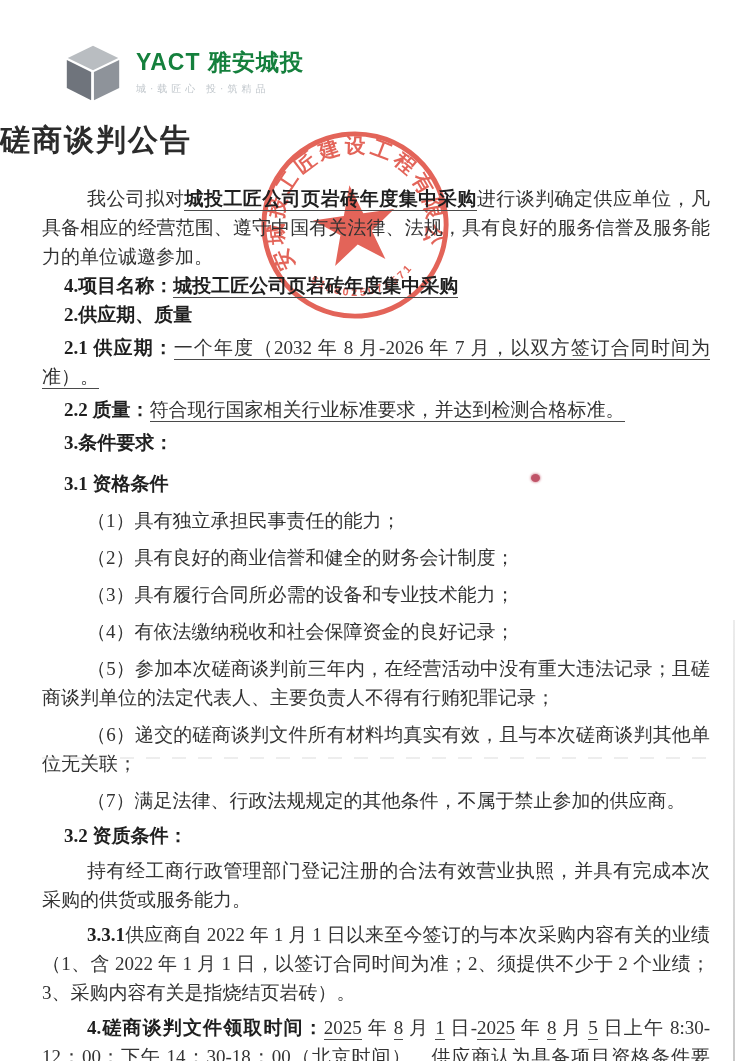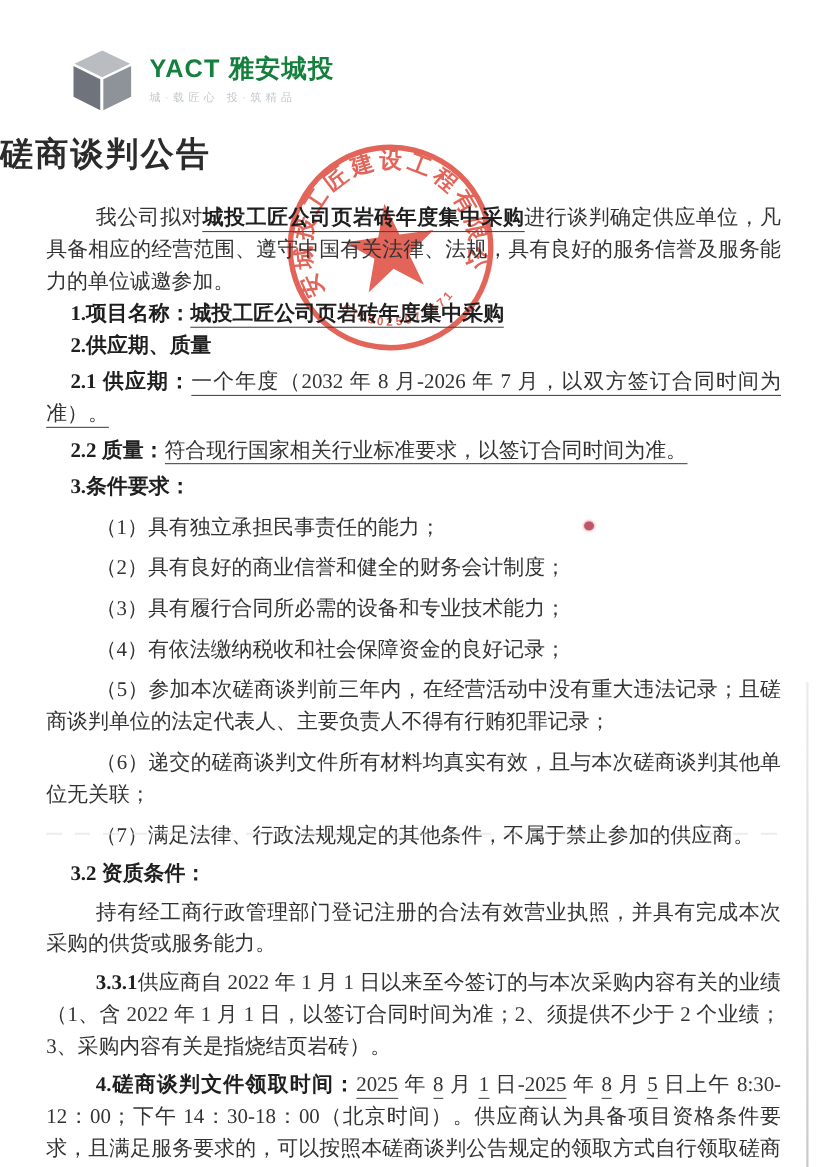--- a/index.html
+++ b/index.html
@@ -65,30 +65,31 @@
   </text>
   <text font-size="11" fill="#dd4134" font-weight="bold" letter-spacing="3" font-family="Liberation Sans, sans-serif">
     <textPath href="#sealArcBottom" startOffset="50%" text-anchor="middle">5118025071571</textPath>
   </text>
 </svg>
 
 <div class="body-text">
 
   <p class="para ind-p"><span>我公司拟对</span><b class="u">城投工匠公司页岩砖年度集中采购</b><span>进行谈判确定供应单位，凡具备相应的经营范围、遵守中国有关法律、法规，具有良好的服务信誉及服务能力的单位诚邀参加。</span></p>
 
-  <p class="para ind-h"><b>1.项目名称：</b><b class="u">城投工匠公司页岩砖年度集中采购</b></p>
+  <p class="para ind-h"><b>4.项目名称：</b><b class="u">城投工匠公司页岩砖年度集中采购</b></p>
 
   <p class="para ind-h"><b>2.供应期、质量</b></p>
 
   <p class="para ind-h mt4"><b>2.1 供应期：</b><span class="u">一个年度（2032 年 8 月-2026 年 7 月，以双方签订合同时间为准）。</span></p>
 
-  <p class="para ind-h mt4"><b>2.2 质量：</b><span class="u">符合现行国家相关行业标准要求，以签订合同时间为准。</span></p>
+  <p class="para ind-h mt4"><b>2.2 质量：</b><span class="u">符合现行国家相关行业标准要求，并达到检测合格标准。</span></p>
 
   <p class="para ind-h mt4"><b>3.条件要求：</b></p>
 
+  <p class="para ind-h mt12"><b>3.1 资格条件</b></p>
 
   <p class="para ind-p mt8">（1）具有独立承担民事责任的能力；</p>
   <p class="para ind-p mt8">（2）具有良好的商业信誉和健全的财务会计制度；</p>
   <p class="para ind-p mt8">（3）具有履行合同所必需的设备和专业技术能力；</p>
   <p class="para ind-p mt8">（4）有依法缴纳税收和社会保障资金的良好记录；</p>
   <p class="para ind-p mt8">（5）参加本次磋商谈判前三年内，在经营活动中没有重大违法记录；且磋商谈判单位的法定代表人、主要负责人不得有行贿犯罪记录；</p>
   <p class="para ind-p mt8">（6）递交的磋商谈判文件所有材料均真实有效，且与本次磋商谈判其他单位无关联；</p>
   <p class="para ind-p mt8">（7）满足法律、行政法规规定的其他条件，不属于禁止参加的供应商。</p>
 
   <p class="para ind-h mt6"><b>3.2 资质条件：</b></p>

